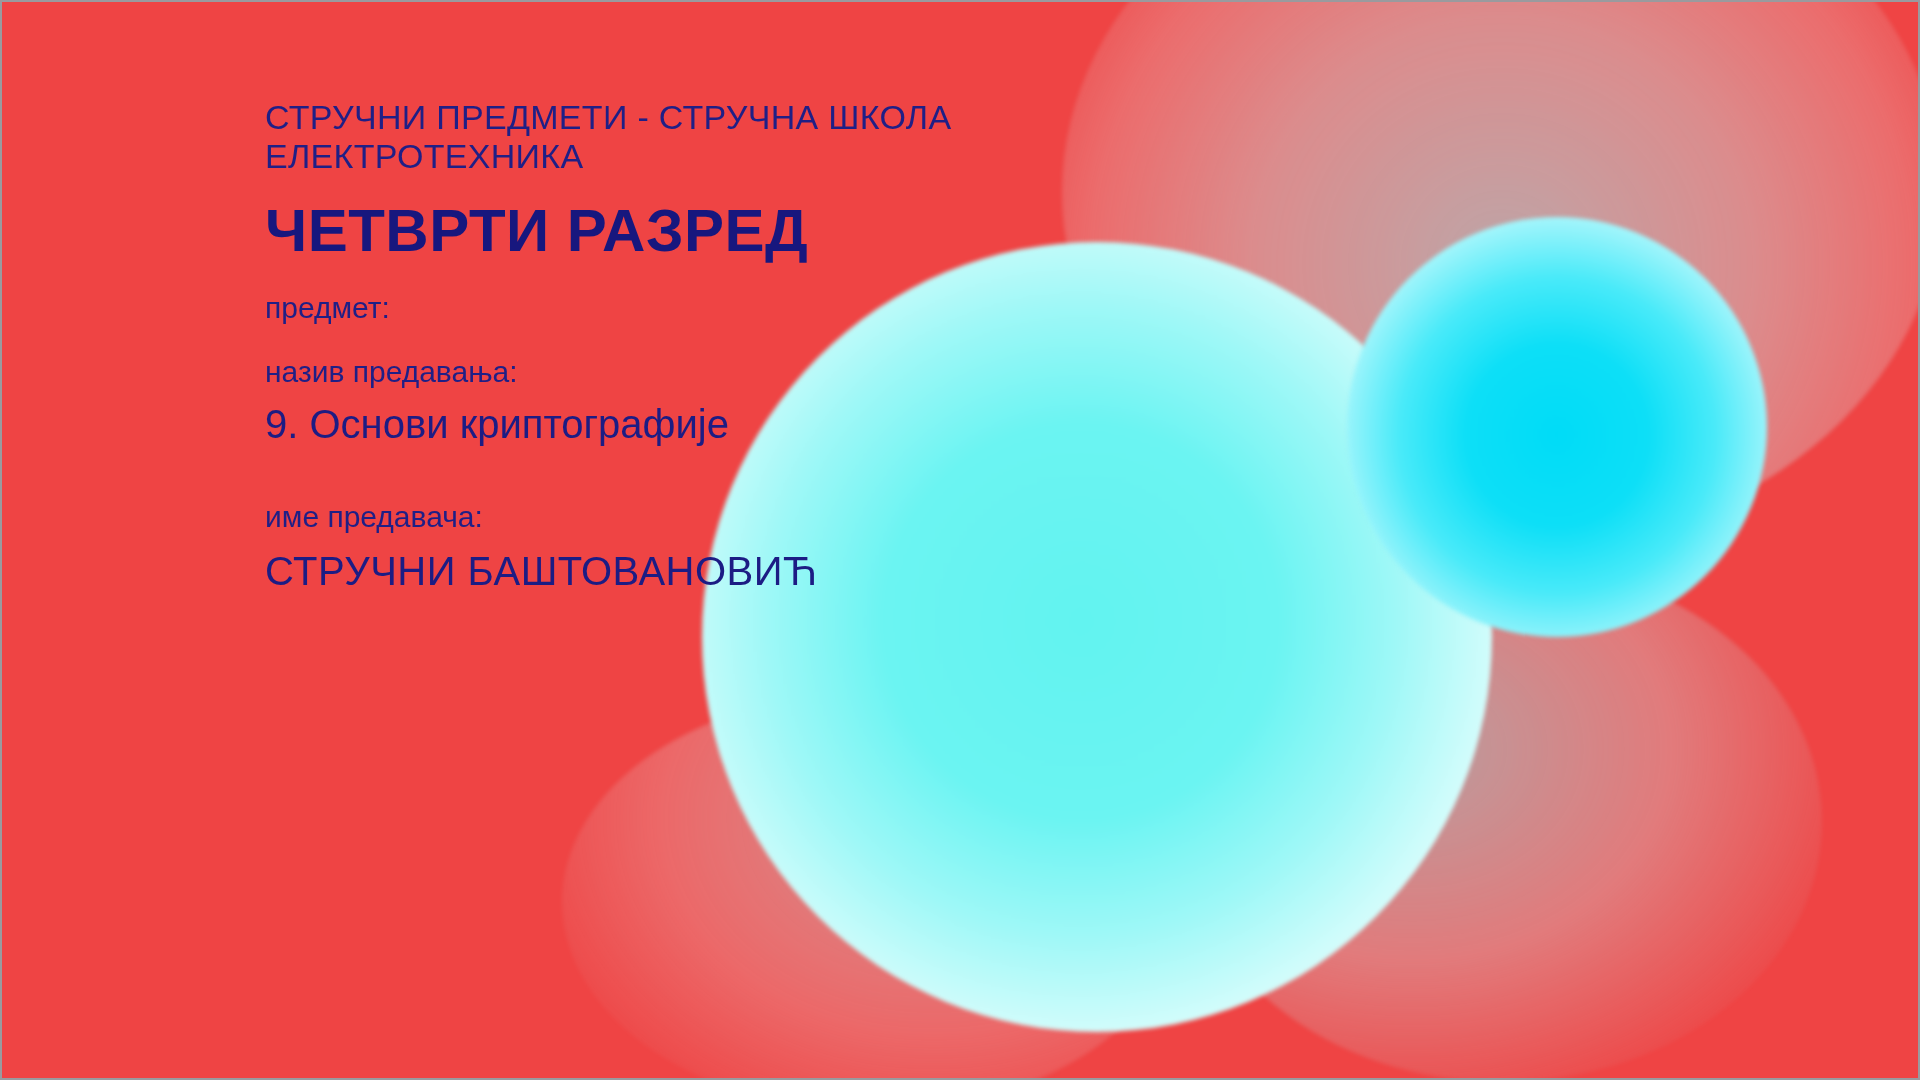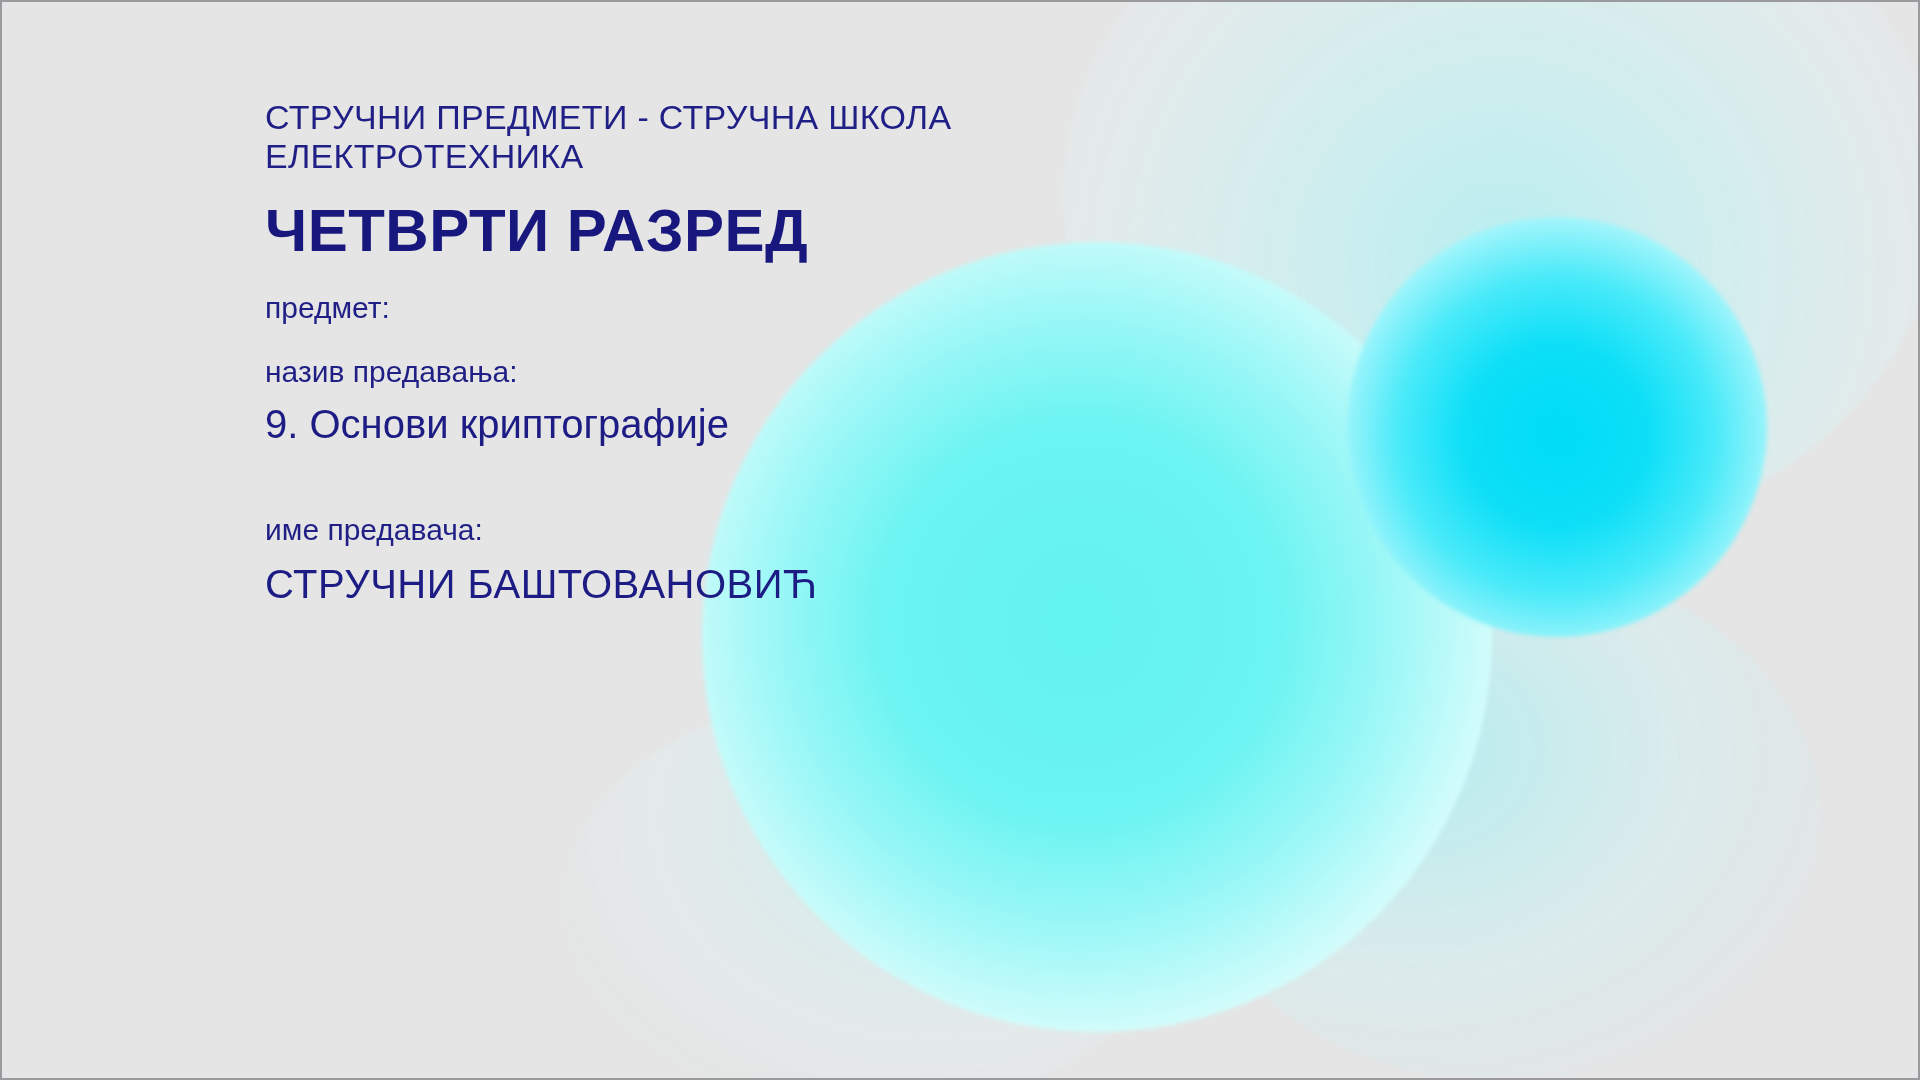--- a/index.html
+++ b/index.html
@@ -7,21 +7,21 @@
     margin: 0;
     padding: 0;
     background: #ffffff;
   }
 
   .slide {
     position: relative;
     width: 1920px;
     height: 1080px;
     overflow: hidden;
-    background: #e5e5e5;
+    background: #ef4444;
     border: 2px solid #9a9a9e;
     box-sizing: border-box;
     font-family: "Liberation Sans", "DejaVu Sans", sans-serif;
   }
 
   
   .bg-layer {
     position: absolute;
     inset: 0;
     overflow: hidden;
@@ -145,21 +145,21 @@
     margin: 0;
     line-height: 1.2;
   }
 
   .group-subject   { margin-top: 28px; }
   .group-subject   .field-value { margin-top: 22px; }
 
   .group-lecture   { margin-top: 28px; }
   .group-lecture   .field-value { margin-top: 10px; }
 
-  .group-lecturer  { margin-top: 64px; }
+  .group-lecturer  { margin-top: 51px; }
   .group-lecturer  .field-value { margin-top: 12px; letter-spacing: 0.5px; }
 </style>
 </head>
 <body>
 
 <div class="slide">
 
   <div class="bg-layer">
     <div class="blob blob-wash-tr"></div>
     <div class="blob blob-wash-br"></div>

